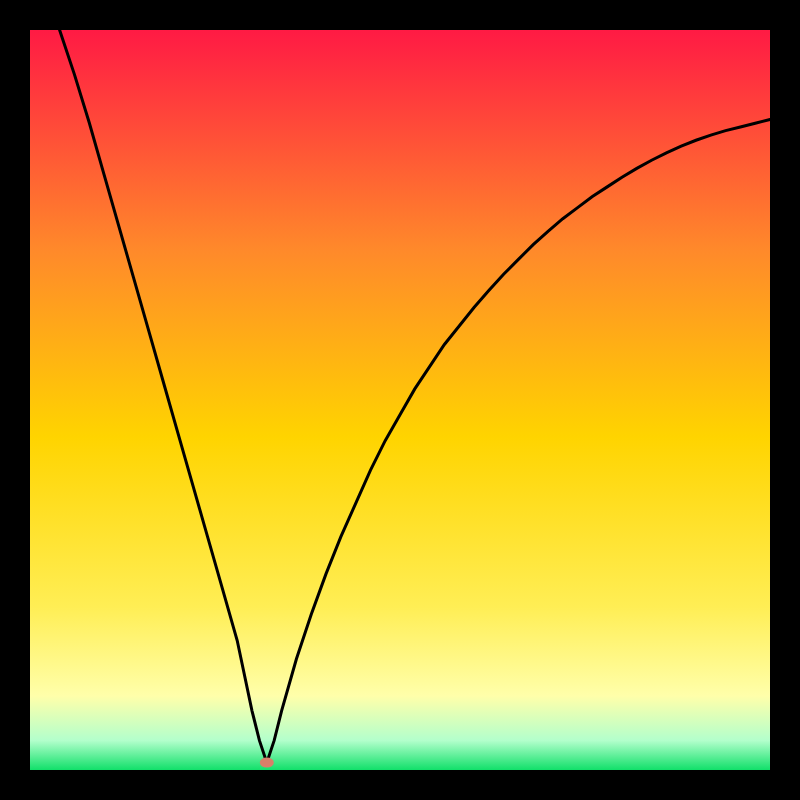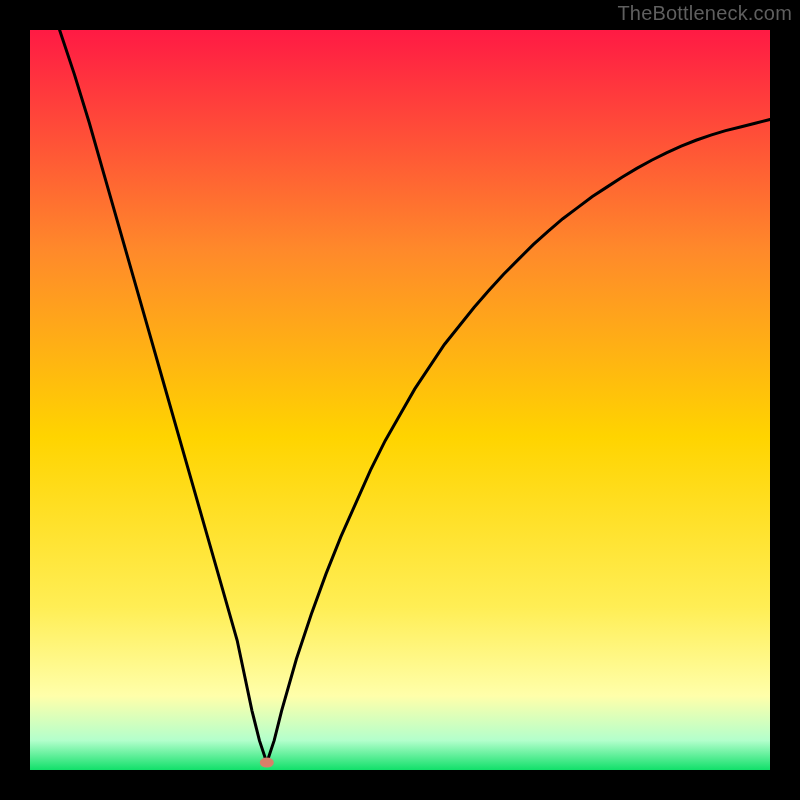--- a/index.html
+++ b/index.html
@@ -32,21 +32,20 @@
     top: 0;
     left: 0;
     width: 800px;
     height: 800px;
   }
 </style>
 </head>
 <body>
 
 <div class="frame">
-  <div class="watermark">TheBottleneck.com</div>
   <svg class="plot" viewBox="0 0 800 800">
     <defs>
       <linearGradient id="bg-grad" x1="0" y1="0" x2="0" y2="1">
         <stop id="g0" offset="0%" stop-color="#ff1a44"></stop>
         <stop id="g1" offset="30%" stop-color="#ff8a2a"></stop>
         <stop id="g2" offset="55%" stop-color="#ffd400"></stop>
         <stop id="g3" offset="78%" stop-color="#ffee55"></stop>
         <stop id="g4" offset="90%" stop-color="#ffffaa"></stop>
         <stop id="g5" offset="96%" stop-color="#b3ffcc"></stop>
         <stop id="g6" offset="100%" stop-color="#11e06a"></stop>

